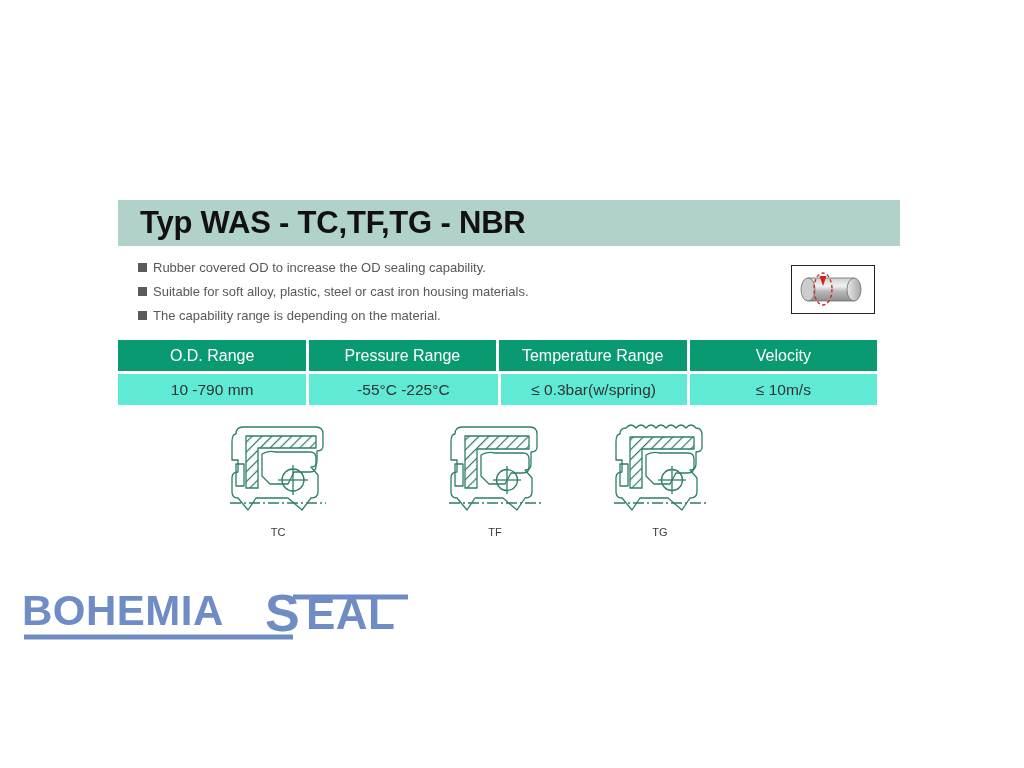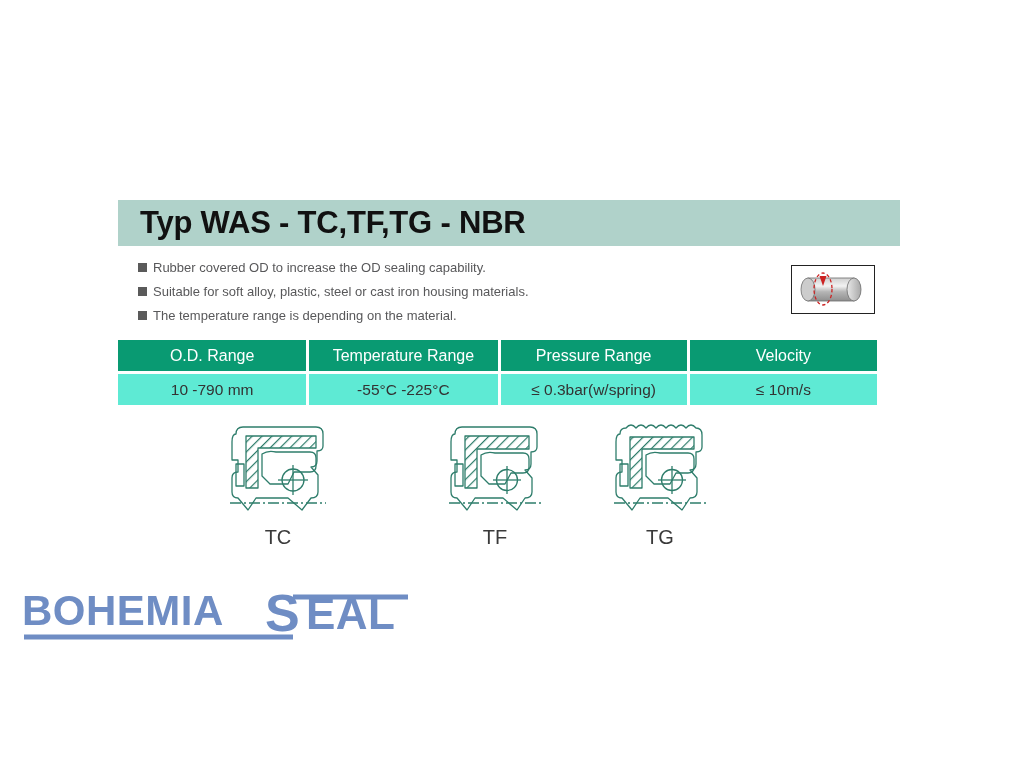--- a/index.html
+++ b/index.html
@@ -141,21 +141,21 @@
     width: 140px;
     text-align: center;
   }
   .seal-tc { left: 90px; }
   .seal-tf { left: 307px; }
   .seal-tg { left: 472px; }
 
   .seal-svg { display: block; margin: 0 auto; }
   .seal-label {
     margin-top: 2px;
-    font-size: 20px;
+    font-size: 11px;
     color: #3a3a3a;
     font-family: "Liberation Sans", sans-serif;
   }
 
   
   .logo {
     position: absolute;
     left: 18px;
     top: 585px;
     width: 400px;
@@ -176,21 +176,21 @@
     <div class="bullet-row">
       <span class="bullet-marker"></span>
       <span class="bullet-text">Rubber covered OD to increase the OD sealing capability.</span>
     </div>
     <div class="bullet-row">
       <span class="bullet-marker"></span>
       <span class="bullet-text">Suitable for soft alloy, plastic, steel or cast iron housing materials.</span>
     </div>
     <div class="bullet-row">
       <span class="bullet-marker"></span>
-      <span class="bullet-text">The temperature range is depending on the material.</span>
+      <span class="bullet-text">The capability range is depending on the material.</span>
     </div>
   </div>
 
   <div class="shaft-icon-box">
     <svg width="81" height="46" viewBox="0 0 81 46">
       <defs>
         <linearGradient id="shaftGrad" x1="0" y1="0" x2="0" y2="1">
           <stop offset="0%" stop-color="#cfcfcf"></stop>
           <stop offset="35%" stop-color="#f2f2f2"></stop>
           <stop offset="60%" stop-color="#b5b5b5"></stop>
@@ -205,22 +205,22 @@
       <ellipse cx="62" cy="23.5" rx="7" ry="11.5" fill="url(#capGrad)" stroke="#6b6b6b" stroke-width="0.8"></ellipse>
       <ellipse cx="16" cy="23.5" rx="7" ry="11.5" fill="#cccccc" stroke="#6b6b6b" stroke-width="0.8"></ellipse>
       <ellipse cx="31" cy="23" rx="9" ry="16" fill="none" stroke="#cc2222" stroke-width="1.3" stroke-dasharray="3.4 2.4"></ellipse>
       <path d="M27.5 10 L34.5 10 L31 20 Z" fill="#cc2222"></path>
     </svg>
   </div>
 
   <div class="spec-table">
     <div class="table-row head-row">
       <div class="cell head-cell col-0">O.D. Range</div>
+      <div class="cell head-cell col-2">Pressure Range</div>
       <div class="cell head-cell col-1">Temperature Range</div>
-      <div class="cell head-cell col-2">Pressure Range</div>
       <div class="cell head-cell col-3">Velocity</div>
     </div>
     <div class="table-row body-row">
       <div class="cell body-cell col-0">10 -790 mm</div>
       <div class="cell body-cell col-1">-55°C -225°C</div>
       <div class="cell body-cell col-2">≤ 0.3bar(w/spring)</div>
       <div class="cell body-cell col-3">≤ 10m/s</div>
     </div>
   </div>
 

